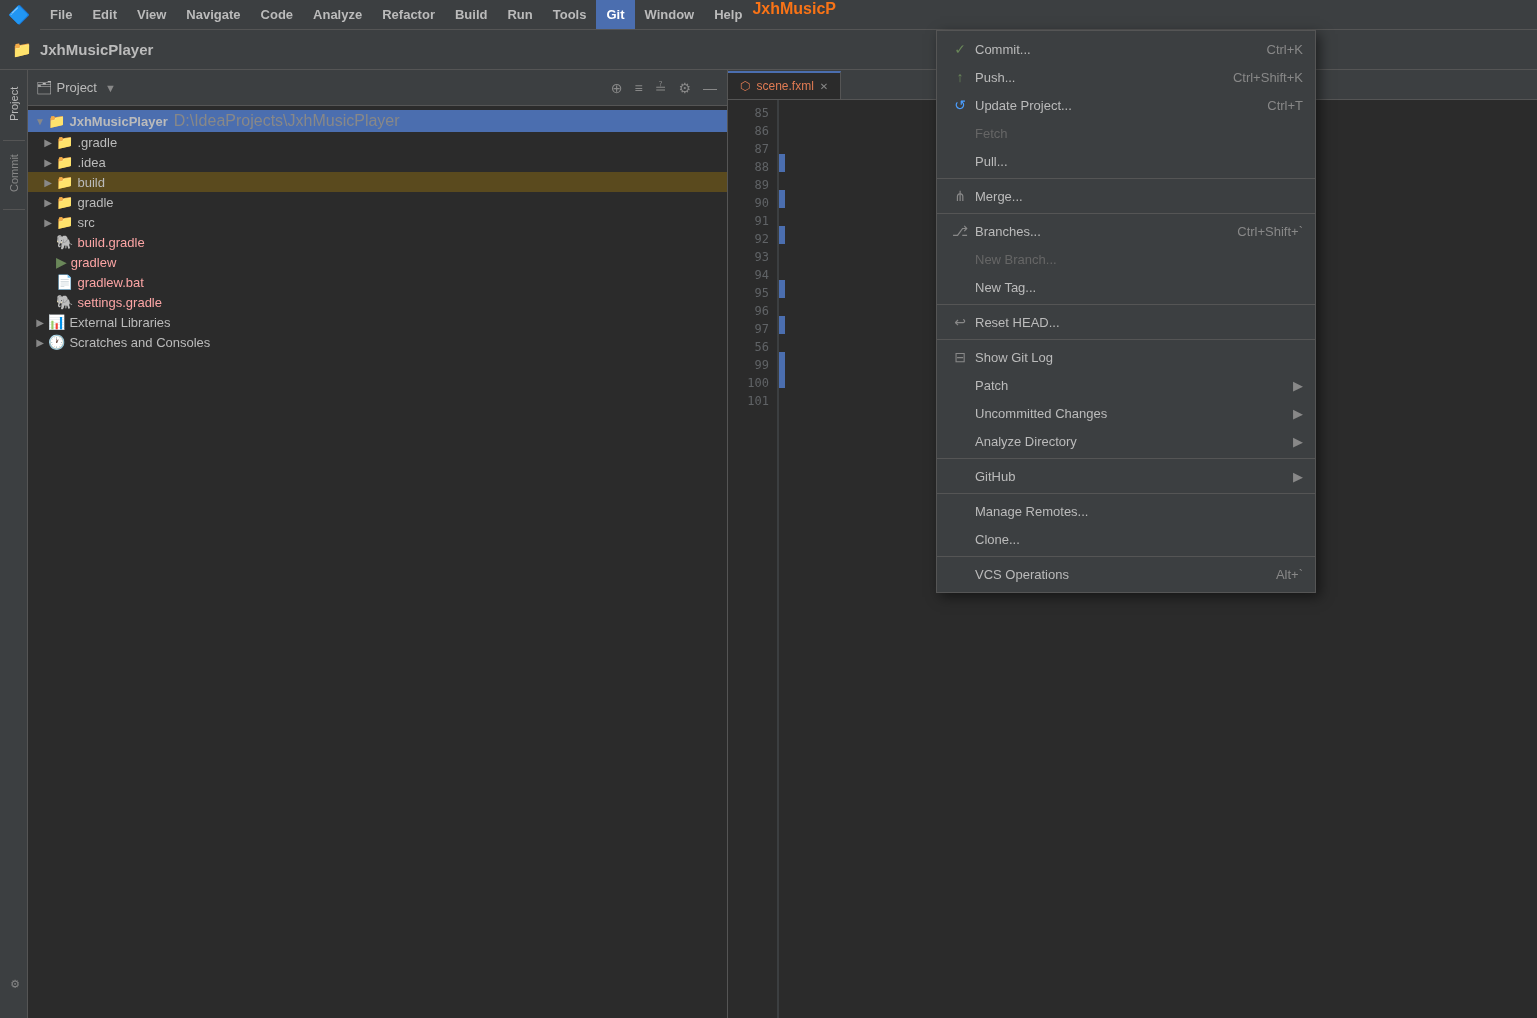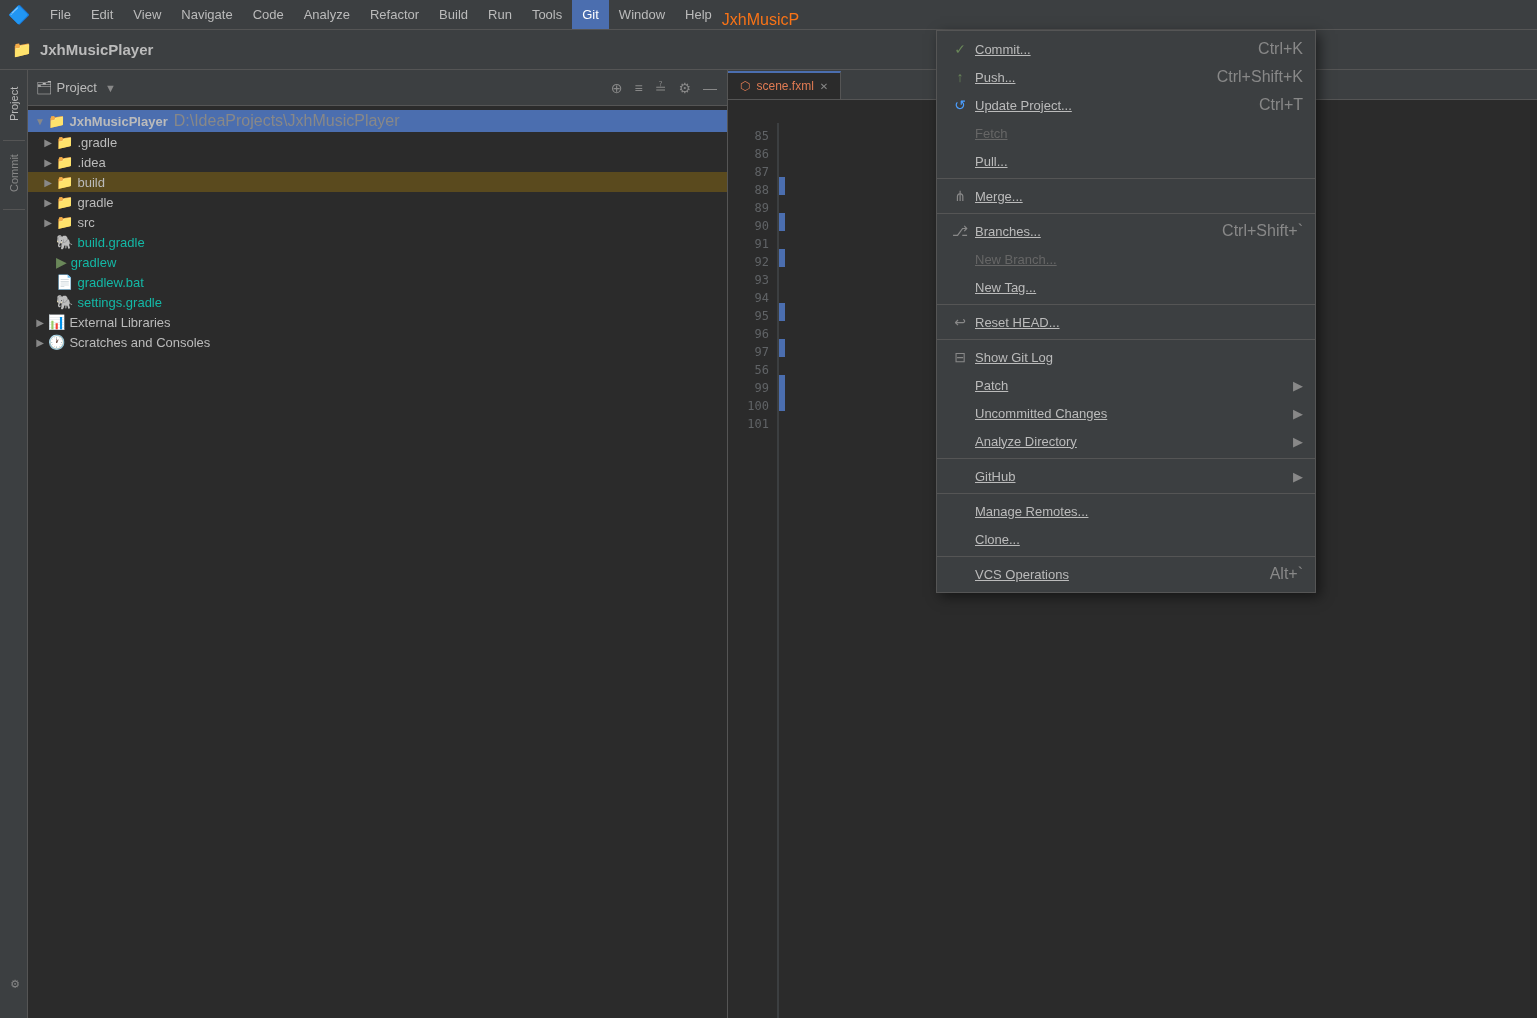--- a/index.html
+++ b/index.html
@@ -25,23 +25,24 @@
     #titlebar .logo {
       width: 40px;
       height: 30px;
       display: flex;
       align-items: center;
       justify-content: center;
       background: #3c3f41;
     }
     #menubar {
       display: flex;
-      align-items: flex-end;
+      align-items: flex-start;
       height: 100%;
       flex: 1;
+      font-weight: bold;
     }
     .menu-item {
       padding: 0 10px;
       height: 100%;
       display: flex;
       align-items: center;
       color: #bbbbbb;
       cursor: pointer;
       font-size: 13px;
     }
@@ -157,21 +158,21 @@
     .tree-icon {
       margin-right: 4px;
       font-size: 14px;
     }
     .folder-color { color: #6897bb; }
     .folder-orange { color: #d4a84b; }
     .file-gradle { color: #e07b53; }
     .file-text { color: #6a8759; }
     .file-bat { color: #aaaaaa; }
     .tree-label { font-size: 13px; }
-    .tree-label.modified { color: #14b8a6; }
+    .tree-label.modified { color: #fca5a5; }
     .tree-label.normal { color: #bbbbbb; }
     .tree-label.path-label { color: #888; font-size: 16px; margin-left: 6px; }
     .tree-indent-1 { padding-left: 12px; }
     .external-libs-icon { color: #6897bb; }
 
     
     #editor-area {
       flex: 1;
       background: #2b2b2b;
       display: flex;
@@ -201,21 +202,20 @@
       background: #2b2b2b;
       border-top: 2px solid #4b6eaf;
       color: #e07b53;
     }
     .tab-close { color: #888; font-size: 10px; cursor: pointer; }
     .tab-icon { color: #e07b53; font-size: 12px; }
 
     #editor-content {
       flex: 1;
       display: flex;
-      margin-top: 23px;
     }
     #line-numbers {
       width: 50px;
       background: #2b2b2b;
       color: #606366;
       font-size: 12px;
       font-family: monospace;
       text-align: right;
       padding-right: 8px;
       padding-top: 4px;
@@ -269,24 +269,24 @@
     }
     .dropdown-item.disabled { color: #666; cursor: default; }
     .item-icon {
       width: 22px;
       display: flex;
       align-items: center;
       justify-content: center;
       margin-right: 4px;
       font-size: 14px;
     }
-    .item-label { flex: 1; text-decoration: underline; }
+    .item-label { flex: 1; }
     .item-shortcut {
       color: #888;
-      font-size: 16px;
+      font-size: 13px;
       margin-left: 8px;
       text-align: right;
     }
     .item-arrow {
       color: #888;
       margin-left: 8px;
     }
     .check-green { color: #6a8759; }
     .arrow-green { color: #6a8759; }
     .merge-icon { color: #888; }

